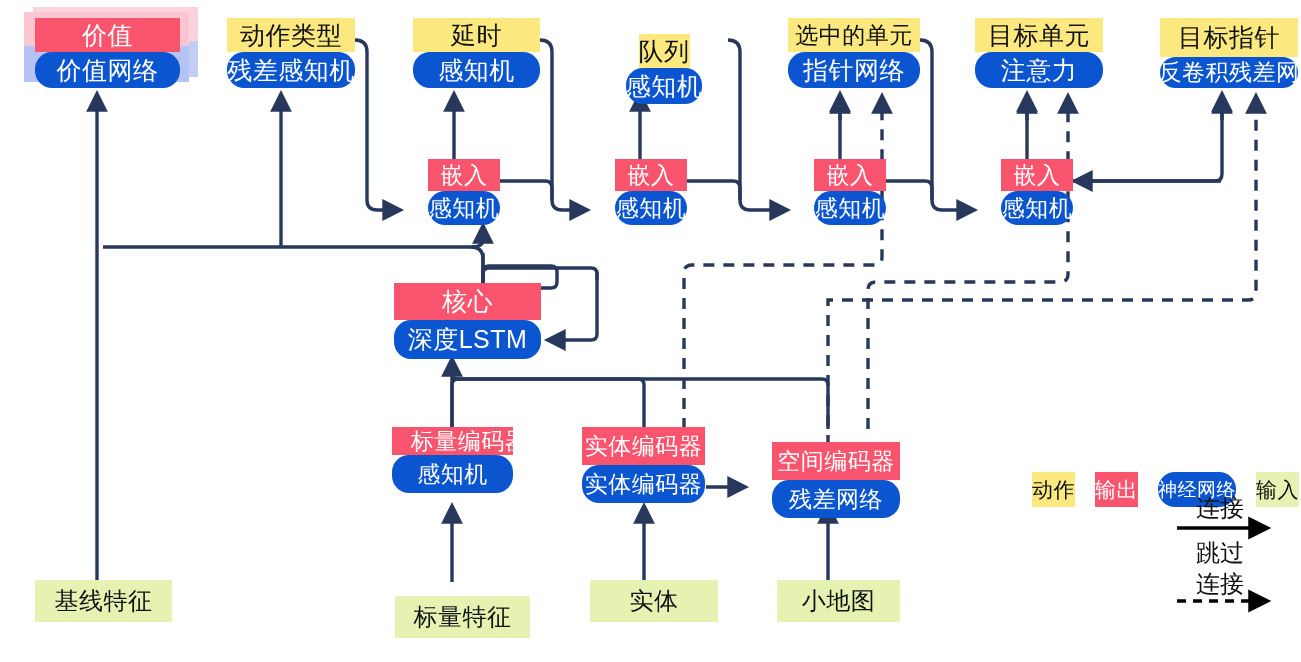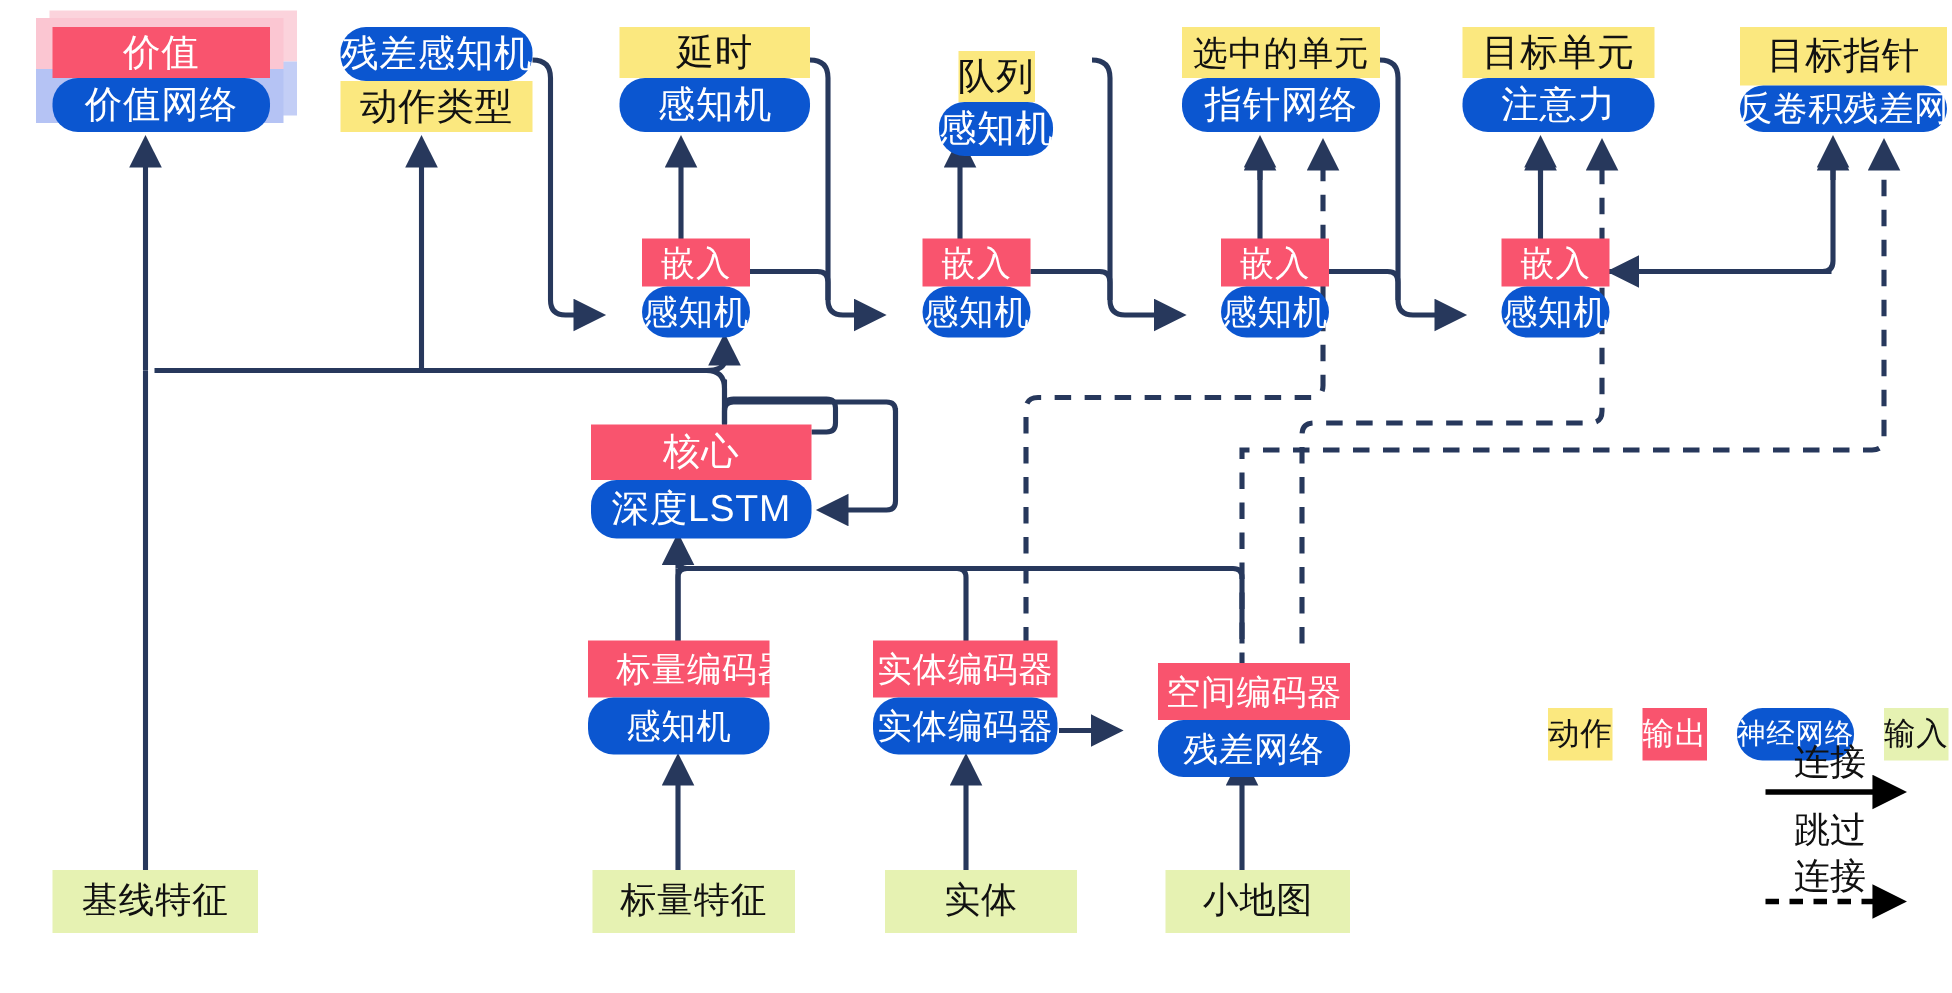--- a/index.html
+++ b/index.html
@@ -109,22 +109,22 @@
     <div style="width:100%;height:34px;background:#fbc6d2;"></div>
     <div style="width:100%;height:36px;background:#b5c3f4;"></div>
   </div>
 
   <div class="node" style="left:15px;top:18px;width:165px;height:70px;">
     <div class="band band-out" style="height:34px;font-size:25px;">价值</div>
     <div class="band band-net" style="height:36px;font-size:25px;">价值网络</div>
   </div>
 
   <div class="node" style="left:207px;top:18px;width:148px;height:70px;">
+    <div class="band band-act" style="height:34px;font-size:25px;">动作类型</div>
     <div class="band band-net" style="height:36px;font-size:25px;">残差感知机</div>
-    <div class="band band-act" style="height:34px;font-size:25px;">动作类型</div>
   </div>
 
   <div class="node" style="left:393px;top:18px;width:147px;height:70px;">
     <div class="band band-act" style="height:34px;font-size:25px;">延时</div>
     <div class="band band-net" style="height:36px;font-size:25px;">感知机</div>
   </div>
 
   <div class="node" style="left:580px;top:34px;width:148px;height:70px;align-items:center;">
     <div class="band band-act" style="height:34px;font-size:25px;">队列</div>
     <div class="band band-net" style="height:36px;font-size:25px;">感知机</div>
@@ -164,39 +164,39 @@
     <div class="band band-out" style="height:32px;font-size:23px;">嵌入</div>
     <div class="band band-net" style="height:34px;font-size:23px;">感知机</div>
   </div>
 
   <div class="node" style="left:374px;top:283px;width:167px;height:76px;">
     <div class="band band-out" style="height:37px;font-size:25px;">核心</div>
     <div class="band band-net" style="height:39px;font-size:25px;">深度LSTM</div>
   </div>
 
   <div class="node" style="left:372px;top:427px;width:141px;height:76px;">
-    <div class="band band-out" style="height:38px;font-size:23px;padding-left:34px;">标量编码器</div>
+    <div class="band band-out" style="height:28px;font-size:23px;padding-left:34px;">标量编码器</div>
     <div class="band band-net" style="height:38px;font-size:23px;">感知机</div>
   </div>
 
   <div class="node" style="left:562px;top:427px;width:143px;height:76px;">
     <div class="band band-out" style="height:38px;font-size:23px;">实体编码器</div>
     <div class="band band-net" style="height:38px;font-size:23px;">实体编码器</div>
   </div>
 
   <div class="node" style="left:752px;top:442px;width:148px;height:76px;">
     <div class="band band-out" style="height:38px;font-size:23px;">空间编码器</div>
     <div class="band band-net" style="height:38px;font-size:23px;">残差网络</div>
   </div>
 
   <div class="node" style="left:15px;top:580px;width:157px;height:42px;">
     <div class="band band-in" style="height:42px;font-size:24px;">基线特征</div>
   </div>
 
-  <div class="node" style="left:375px;top:580px;width:155px;height:42px;">
+  <div class="node" style="left:375px;top:596px;width:155px;height:42px;">
     <div class="band band-in" style="height:42px;font-size:24px;">标量特征</div>
   </div>
 
   <div class="node" style="left:570px;top:580px;width:148px;height:42px;">
     <div class="band band-in" style="height:42px;font-size:24px;">实体</div>
   </div>
 
   <div class="node" style="left:757px;top:580px;width:143px;height:42px;">
     <div class="band band-in" style="height:42px;font-size:24px;">小地图</div>
   </div>

